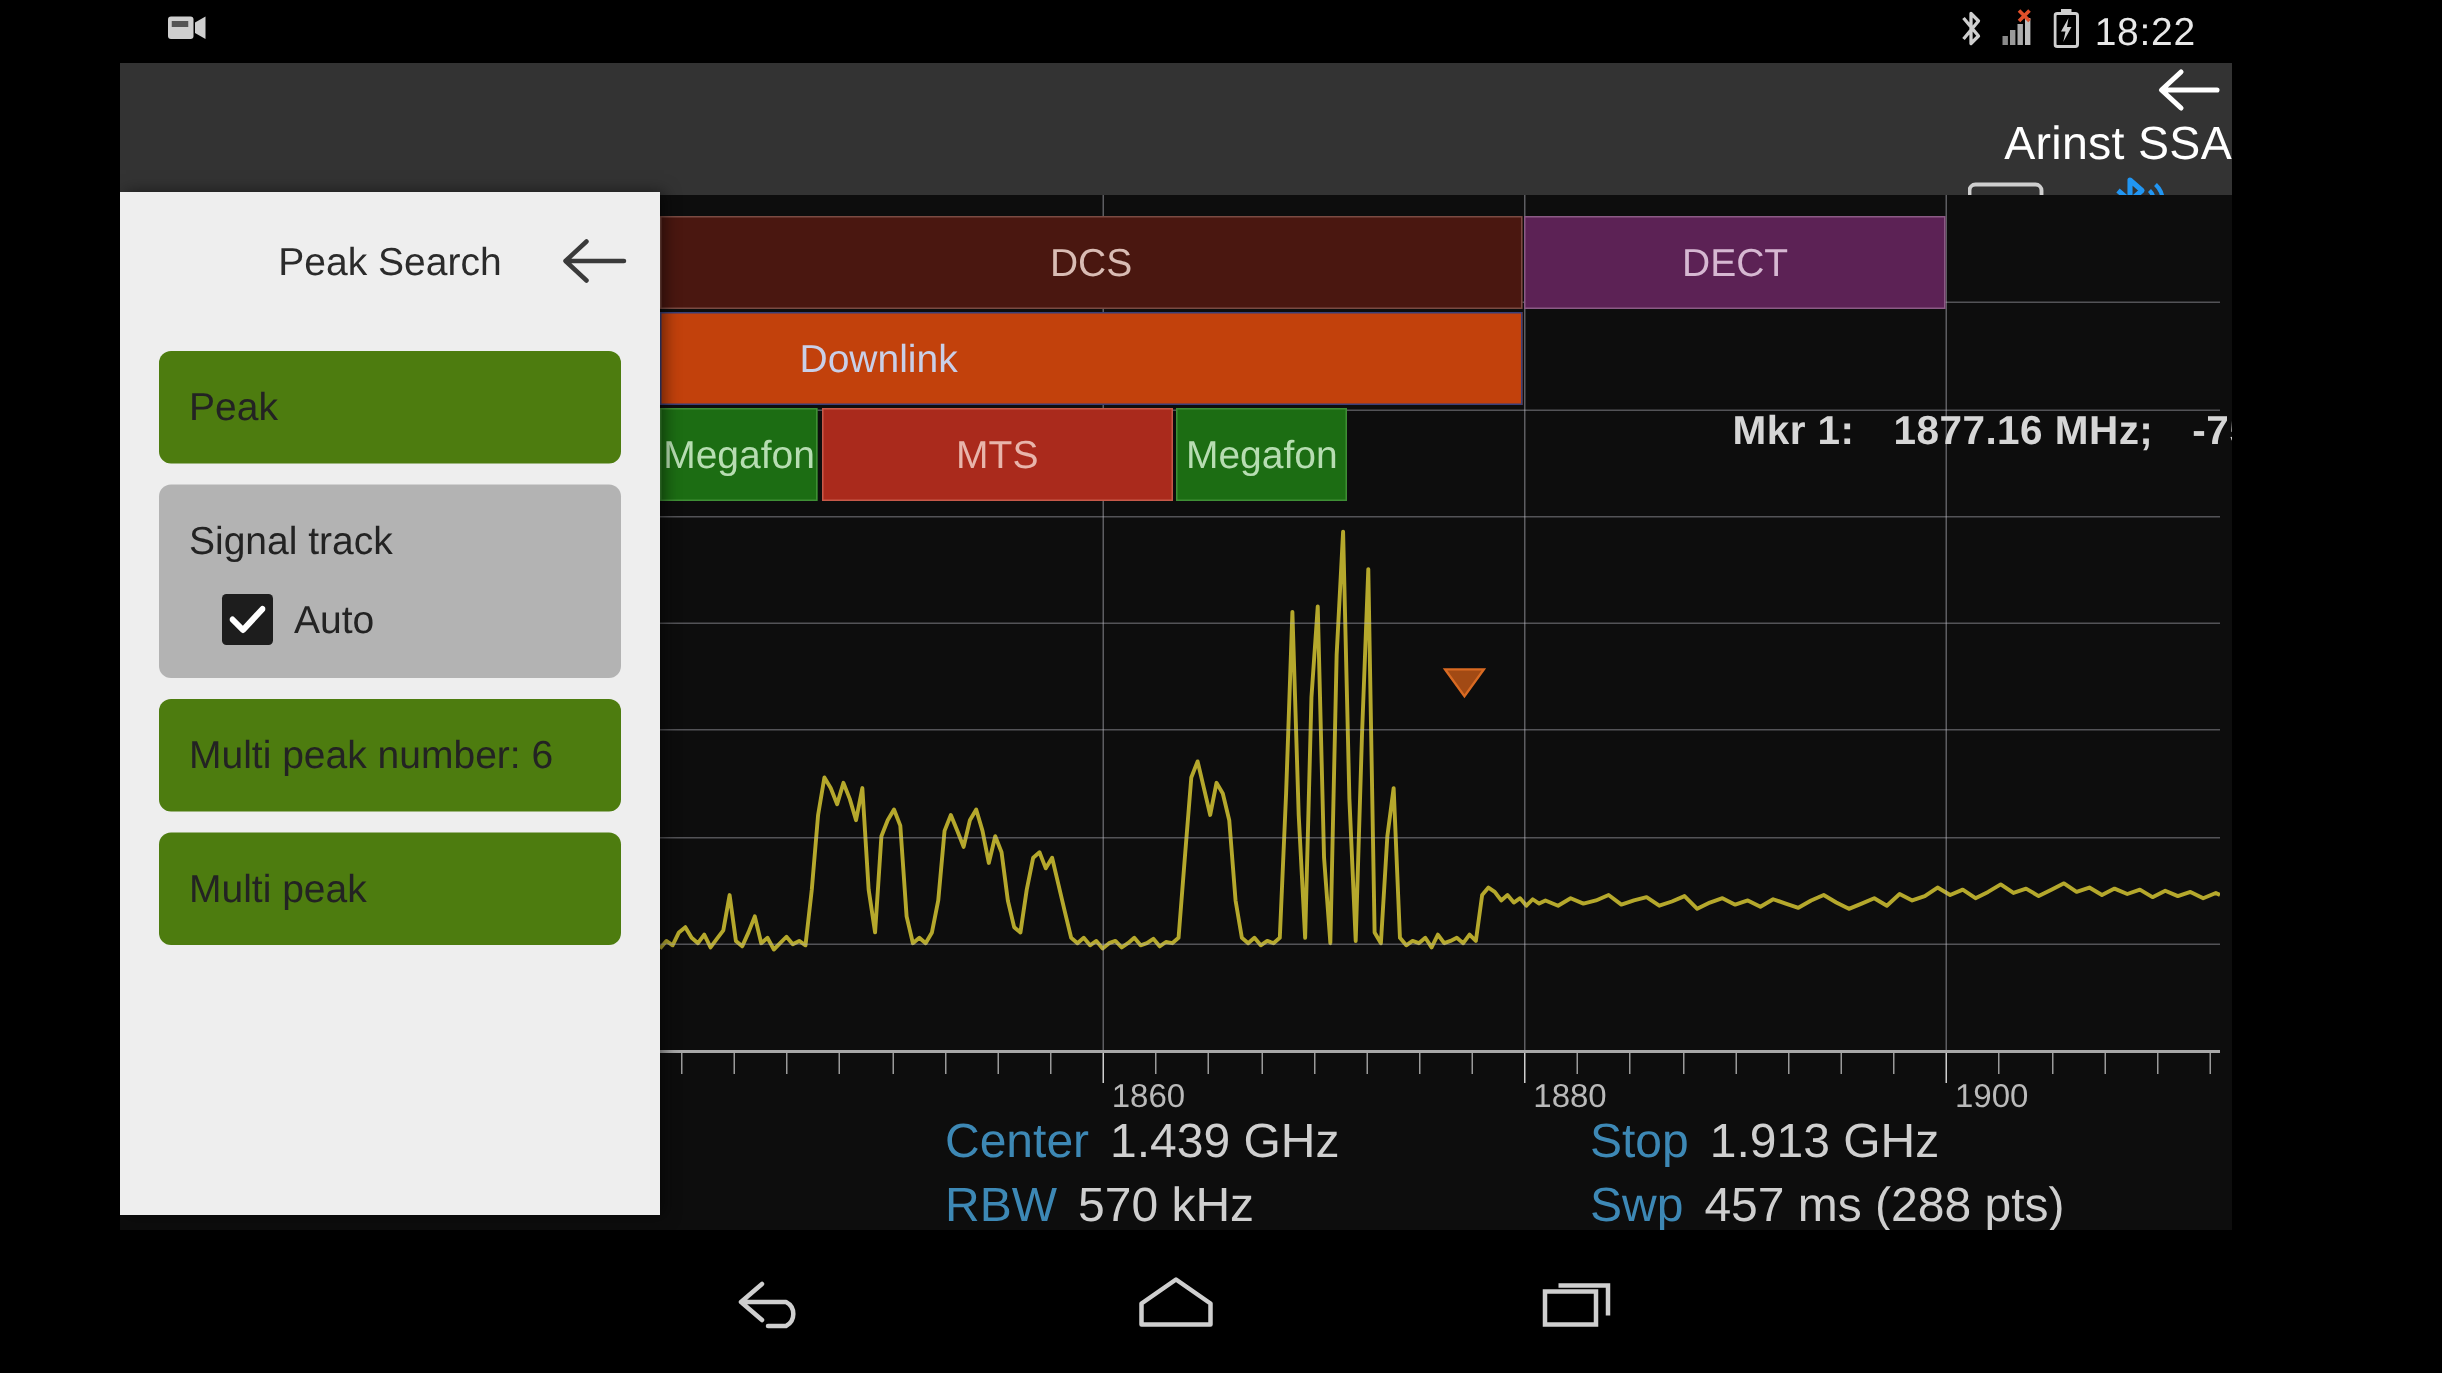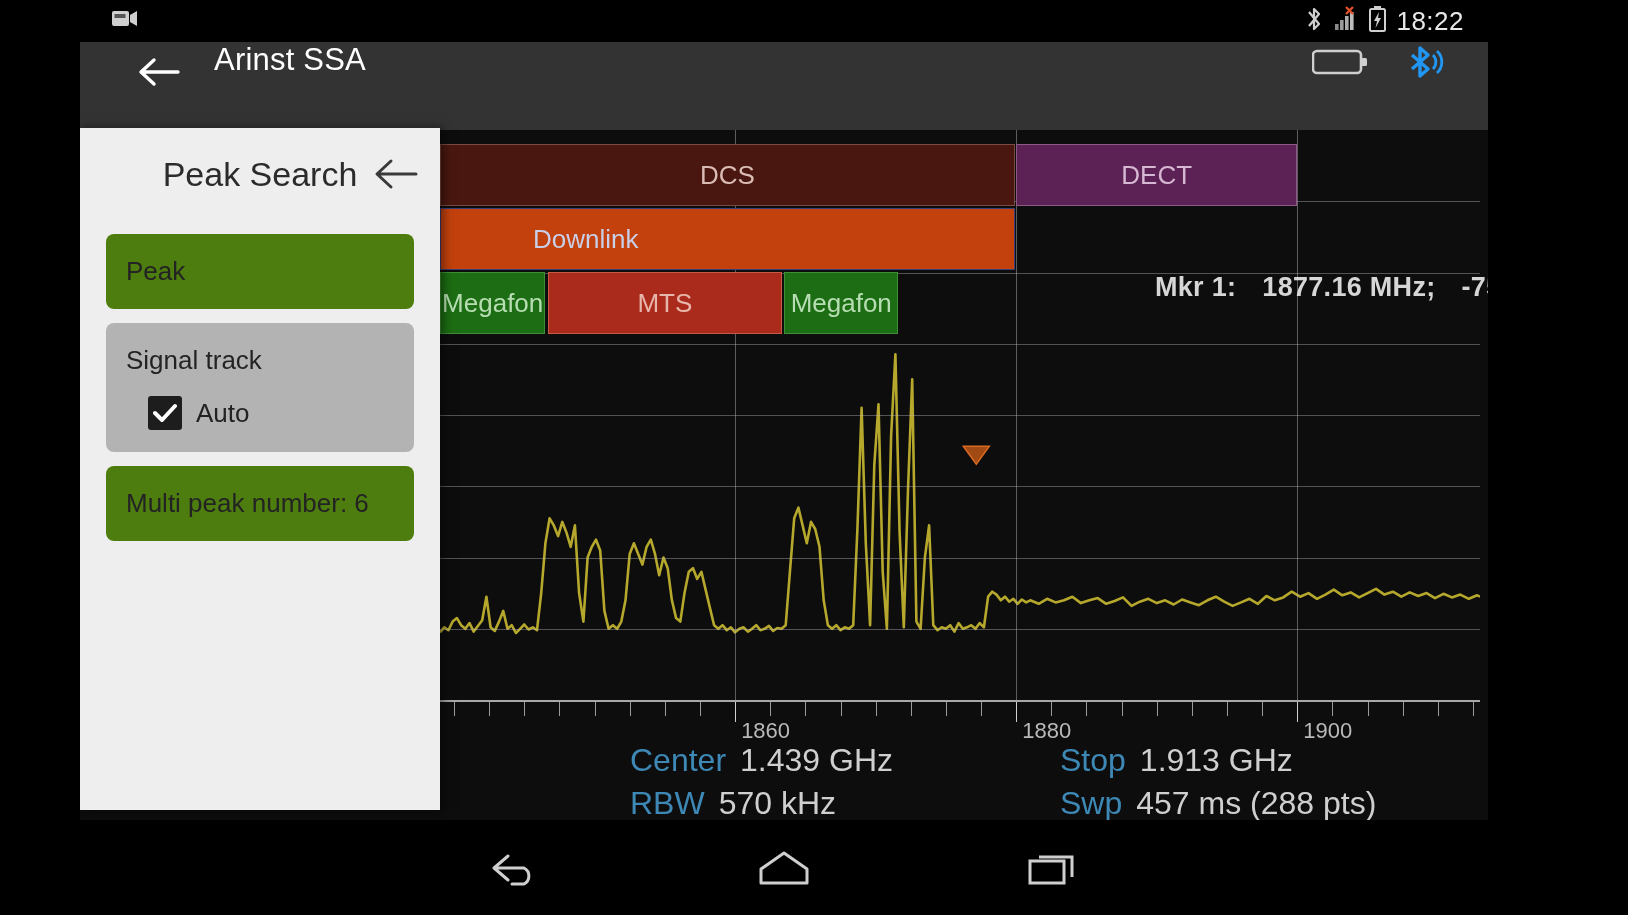--- a/index.html
+++ b/index.html
@@ -24,21 +24,21 @@
     background:#000; display:flex; align-items:center;
   }
   .sb-left { display:flex; align-items:center; padding-left:32px; }
   .sb-right { margin-left:auto; display:flex; align-items:center; gap:10px; padding-right:24px; }
   .sb-clock { color:#e8e8e8; font-size:26px; letter-spacing:.5px; }
   .ic { display:inline-block; }
 
   
   .appbar {
     position:absolute; left:80px; top:42px; width:1408px; height:88px;
-    background:#333333; display:flex; align-items:flex-start;
+    background:#333333; display:flex; align-items:flex-end;flex-direction:column;
   }
   .appbar-back { width:60px; height:60px; margin-left:48px; display:flex; align-items:center; justify-content:center; }
   .appbar-title { color:#ffffff; font-size:31px; margin-left:26px; letter-spacing:.2px; }
   .appbar-right { margin-left:auto; display:flex; align-items:center; gap:36px; padding-right:44px; }
 
   
   .spectrum {
     position:absolute; left:80px; top:130px; width:1408px; height:690px;
     background:#0d0d0d; overflow:hidden;
   }
@@ -88,21 +88,21 @@
   
   .drawer {
     position:absolute; left:80px; top:128px; width:360px; height:682px;
     background:#eeeeee; z-index:20;
     box-shadow: 3px 0 10px rgba(0,0,0,.5);
   }
   .drawer-head {
     display:flex; align-items:center; justify-content:center;
     height:92px; position:relative;
   }
-  .drawer-title { color:#2b2b2b; font-size:34px; }
+  .drawer-title { color:#2b2b2b; font-size:26px; }
   .drawer-back { position:absolute; right:22px; top:26px; width:46px; height:40px; }
   .card {
     margin:14px 26px; background:#4d7c0f; border-radius:8px;
     padding:22px 20px; color:#232323; font-size:26px;
   }
   .card.compound { background:#b3b3b3; padding-bottom:22px; }
   .card-label { font-size:26px; color:#232323; }
   .track-row { display:flex; align-items:center; margin-top:20px; }
   .track-btn {
     background:#d5d5d5; border-radius:8px; padding:14px 30px;
@@ -319,20 +319,23 @@
           </div>
           <span class="chk-label">Auto</span>
         </div>
       </div>
     </div>
 
     <div class="card">
       <span class="card-label">Multi peak number: 6</span>
     </div>
 
+    <div class="card">
+      <span class="card-label">Multi peak</span>
+    </div>
   </div>
 
   <div class="navbar">
     <div class="nav-btn">
       <svg width="54" height="44" viewBox="0 0 54 44">
         <path d="M6 22 L20 10 M6 22 L20 34 M6 22 L36 22 A9 9 0 0 1 36 38 L24 38" stroke="#cfcfcf" stroke-width="3" fill="none" stroke-linecap="round" stroke-linejoin="round"></path>
       </svg>
     </div>
     <div class="nav-btn">
       <svg width="56" height="42" viewBox="0 0 56 42">

